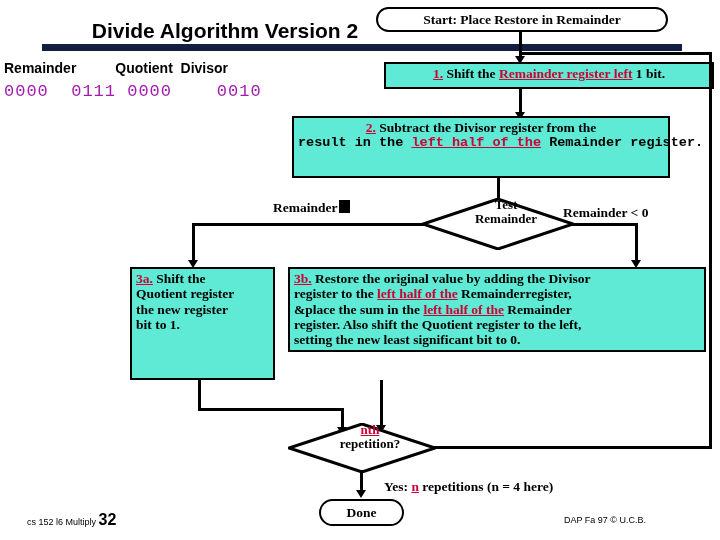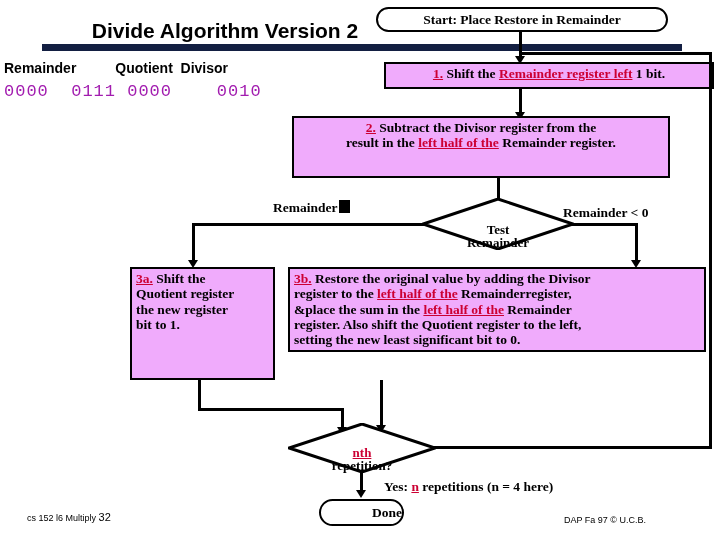--- a/index.html
+++ b/index.html
@@ -32,21 +32,21 @@
   }
   .reg-values{
     position:absolute;left:4px;top:82px;
     font-family:"Liberation Mono", monospace;
     font-size:17px;color:#a21caf;white-space:pre;letter-spacing:1px;
   }
 
   
   .box{
     position:absolute;box-sizing:border-box;
-    border:2px solid #000;background:#f0abfc;
+    border:2px solid #000;background:#5eead4;
     font-size:13.5px;font-weight:bold;color:#000;
     line-height:1.13;
   }
   .box .pad{padding:2px 4px;}
 
   .term{
     position:absolute;box-sizing:border-box;
     border:2.5px solid #000;border-radius:999px;background:#fff;
     display:flex;align-items:center;justify-content:center;
     font-size:13.5px;font-weight:bold;color:#000;white-space:nowrap;
@@ -61,38 +61,38 @@
     position:absolute;width:0;height:0;
     border-left:5px solid transparent;
     border-right:5px solid transparent;
     border-top:8px solid #000;
   }
 
   
   .dia{position:absolute;}
   .dia svg{display:block;}
   .dia .lbl{
-    position:absolute;left:0;top:0;width:100%;height:100%;
-    display:flex;flex-direction:column;align-items:center;justify-content:flex-end;
+    position:absolute;left:8px;top:0;width:100%;height:100%;
+    display:flex;flex-direction:column;align-items:center;justify-content:flex-start;
     font-size:13px;font-weight:bold;color:#000;line-height:1.05;
     text-align:center;pointer-events:none;
   }
 
   .free{
     position:absolute;font-size:13.5px;font-weight:bold;color:#000;
     white-space:nowrap;
   }
 
   
   .foot-l{
     position:absolute;left:27px;top:511px;
     font-family:"Liberation Sans", sans-serif;
     font-size:9px;color:#000;white-space:nowrap;
   }
-  .foot-l .pg{font-size:11px;font-weight:normal;}
+  .foot-l .pg{font-size:16px;font-weight:bold;}
   .foot-r{
     position:absolute;left:564px;top:515px;
     font-family:"Liberation Sans", sans-serif;
     font-size:9px;color:#000;white-space:nowrap;
   }
   .tofu{
     display:inline-block;width:9px;height:11px;
     border:1.5px solid #000;background:#000;
     vertical-align:-1px;margin:0 1px;
   }
@@ -126,21 +126,21 @@
 
   <div class="ln vline" style="left:519px;top:89px;height:26px;"></div>
   <div class="arw" style="left:515px;top:112px;"></div>
 
   <div class="box" style="left:292px;top:116px;width:378px;height:62px;">
     <div class="pad" style="text-align:center;">
       <div style="white-space:nowrap;">
         <span class="k">2.</span>
         <span>Subtract the Divisor register from the</span>
       </div>
-      <div style="white-space:nowrap;">
+      <div style="white-space:nowrap;font-family:Liberation Mono, monospace;">
         <span>result in the</span>
         <span class="k">left half of the</span>
         <span>Remainder register.</span>
       </div>
     </div>
   </div>
 
   <div class="ln vline" style="left:497px;top:178px;height:22px;"></div>
 
   <div class="dia" style="left:422px;top:198px;width:152px;height:52px;">
@@ -223,21 +223,21 @@
     <span>repetitions (n = 4 here)</span>
   </div>
 
   <div class="ln hline" style="left:434px;top:446px;width:278px;"></div>
   <div class="ln vline" style="left:709px;top:52px;height:397px;"></div>
   <div class="ln hline" style="left:519px;top:52px;width:193px;"></div>
 
   <div class="ln vline" style="left:360px;top:470px;height:24px;"></div>
   <div class="arw" style="left:356px;top:490px;"></div>
 
-  <div class="term" style="left:319px;top:499px;width:85px;height:27px;justify-content:flex-end;">
+  <div class="term" style="left:319px;top:499px;width:85px;height:27px;">
     <span>Done</span>
   </div>
 
   <div class="foot-l">
     <span>cs 152 l6 Multiply</span>
     <span class="pg">32</span>
   </div>
   <div class="foot-r">DAP Fa 97 © U.C.B.</div>
 
 </div>

